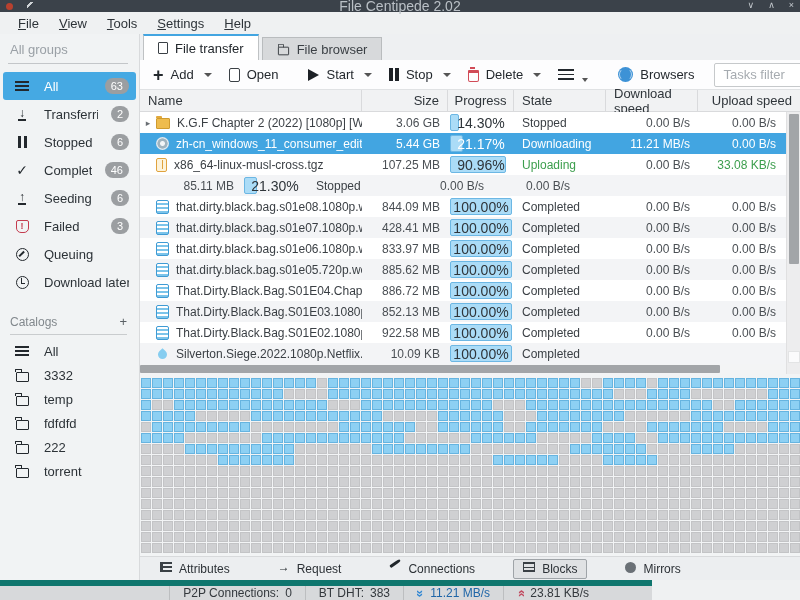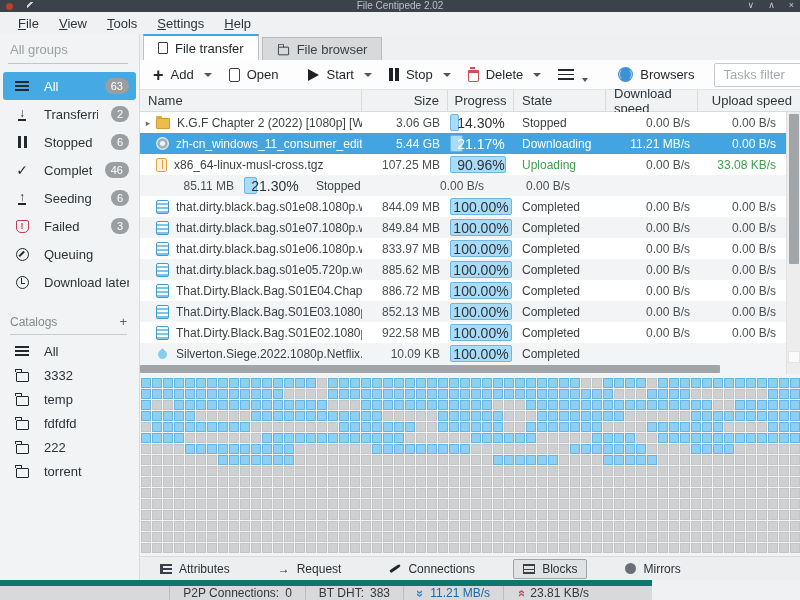--- a/index.html
+++ b/index.html
@@ -5,21 +5,21 @@
 *{margin:0;padding:0;box-sizing:border-box}
 html,body{width:800px;height:600px;overflow:hidden}
 body{font-family:"Liberation Sans","DejaVu Sans",sans-serif;background:#eff1f2;position:relative;color:#3a3f44;
   --accent:#42a5e1;--sideacc:#45a9e3;--pfill:#abdcf7;--pborder:#6cb7e4;--green:#3c9e4d;--blk1:#8dd0f3;--blk0:#cfd0d2}
 
 
 #titlebar{position:absolute;left:0;top:0;width:800px;height:12px;background:#3b424a;display:flex;align-items:center}
 #tb-icons{display:flex;gap:14px;margin-left:6px;align-items:center;z-index:2}
 .app-dot{width:7px;height:7px;border-radius:50%;background:#b8412f}
 .pin{width:9px;height:9px;background:linear-gradient(135deg,transparent 2.5px,#cfd3d6 2.5px 4.5px,transparent 4.5px)}
-#tb-title{position:absolute;left:0;right:0;text-align:center;font-size:10px;color:#bac0c6;line-height:12px}
+#tb-title{position:absolute;left:0;right:0;text-align:center;font-size:14px;color:#bac0c6;line-height:12px}
 #tb-controls{position:absolute;right:6px;top:0;height:12px;display:flex;gap:14px;color:#c6cbd0;font-size:9px;line-height:11px;z-index:2}
 #tb-controls span{cursor:default}
 
 
 #menubar{position:absolute;left:0;top:12px;width:800px;height:22px;display:flex;align-items:center;padding-left:8px}
 .menu-item{padding:2px 10px;font-size:13px;color:#2d3338}
 .menu-item u{text-decoration:underline}
 
 
 #sidebar{position:absolute;left:0;top:34px;width:140px;height:546px;background:#f1f3f4;border-right:1px solid #d8dadc;overflow:hidden}
@@ -120,21 +120,21 @@
 #hthumb{position:absolute;left:0;top:1px;width:580px;height:8px;background:#a2a5a8;border-radius:1px}
 
 
 #blocks{position:absolute;left:0;top:340px;width:660px;height:182px;background:#f2f4f5;padding:4px 0 0 1px}
 #bgrid{display:grid;grid-template-columns:repeat(60,10px);grid-auto-rows:10px;gap:1px}
 .b1{background:var(--blk1);box-shadow:inset 0 0 0 1px #66b4e0}
 .b0{background:var(--blk0);box-shadow:inset 0 0 0 1px #c3c4c6}
 
 
 #btabs{position:absolute;left:0;top:522px;width:660px;height:24px;background:#eceef0;border-top:1px solid #d8dadc;display:flex;align-items:center;gap:28px;padding-left:10px;font-size:12px;color:#2c3136}
-.btab{display:flex;align-items:center;gap:7px;padding:2px 9px;border-radius:2px;border:1px solid transparent}
+.btab{display:flex;gap:7px;padding:2px 9px;border-radius:2px;border:1px solid transparent}
 .btab.active{background:#e0e2e4;border:1px solid #9fa4a8}
 .bti{position:relative;display:inline-block;flex:none}
 .bti-attr{width:12px;height:10px;background:linear-gradient(to right,#3a4045 0 3px,transparent 3px 5px),repeating-linear-gradient(to bottom,#3a4045 0 2px,transparent 2px 4px)}
 .bti-req{font-weight:bold;font-size:12px;line-height:10px;color:#23282d}
 .bti-conn{width:12px;height:2.6px;background:#20262b;transform:rotate(-35deg);border-radius:1px 40% 40% 1px}
 .bti-blocks{width:12px;height:10px;border:1.2px solid #3a4045;background:repeating-linear-gradient(to bottom,#3a4045 0 1.4px,transparent 1.4px 3.6px)}
 .bti-mirror{width:11px;height:11px;border-radius:50%;background:#6a7076}
 
 
 #statusbar{position:absolute;left:0;top:580px;width:652px;height:20px;background:#d7d9db;border-top:6px solid #0f766e;display:flex;align-items:flex-start;justify-content:flex-end;padding-right:50px;font-size:12px;color:#33383d}
@@ -403,21 +403,21 @@
         <span class="c-state">Completed</span>
         <span class="c-down">0.00 B/s</span>
         <span class="c-up">0.00 B/s</span>
       </div>
       <div class="trow alt">
         <span class="c-exp"></span>
         <span class="c-name">
           <span class="fi fi-film"></span>
           <span class="ntext">that.dirty.black.bag.s01e07.1080p.web.h264-⋯</span>
         </span>
-        <span class="c-size">849.84 MB</span>
+        <span class="c-size">428.41 MB</span>
         <span class="c-prog">
           <span class="pfill" style="width: 62px;"></span>
           <span class="ptext">100.00%</span>
         </span>
         <span class="c-state">Completed</span>
         <span class="c-down">0.00 B/s</span>
         <span class="c-up">0.00 B/s</span>
       </div>
       <div class="trow">
         <span class="c-exp"></span>

